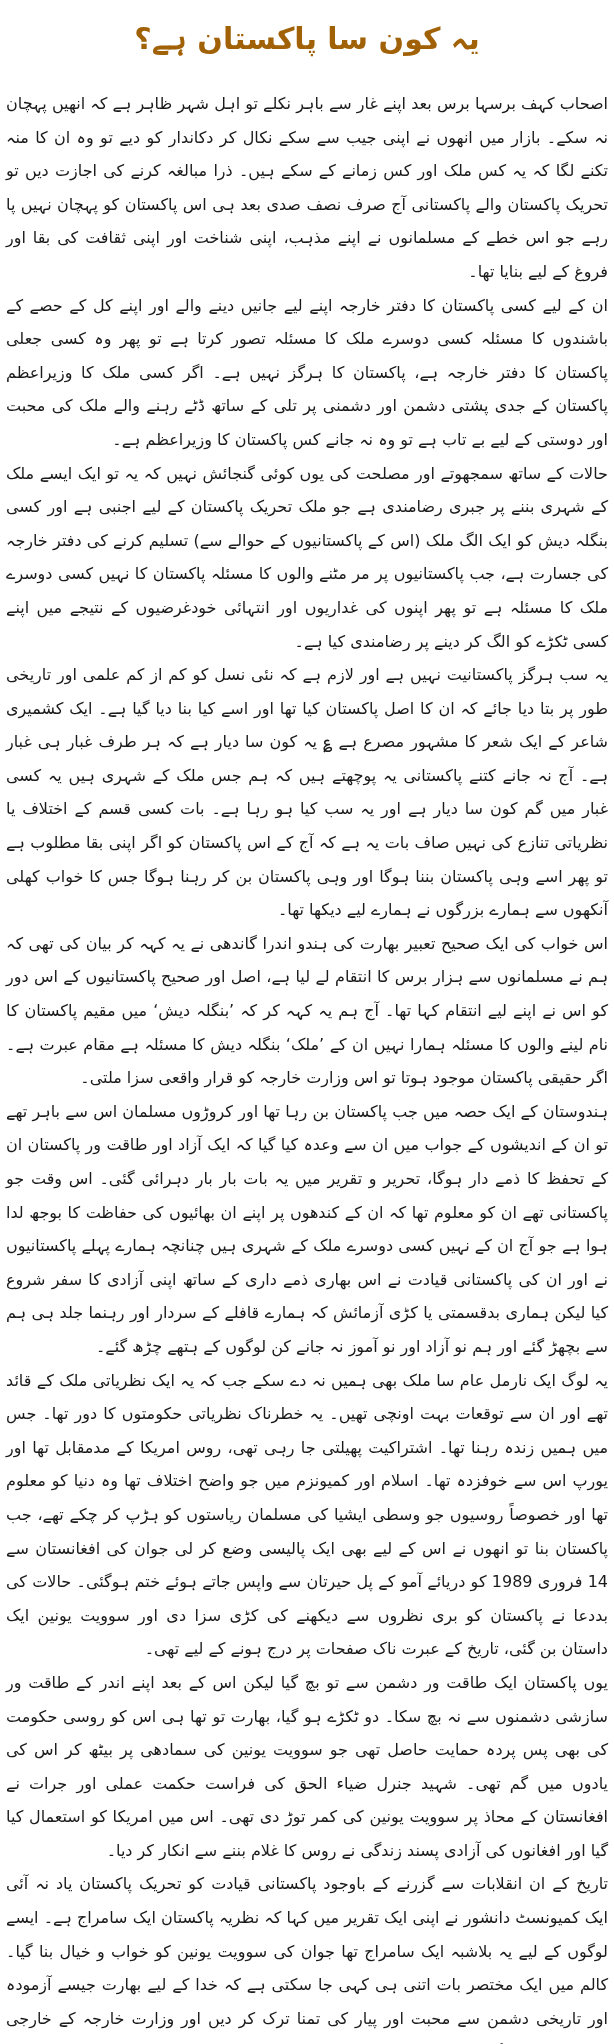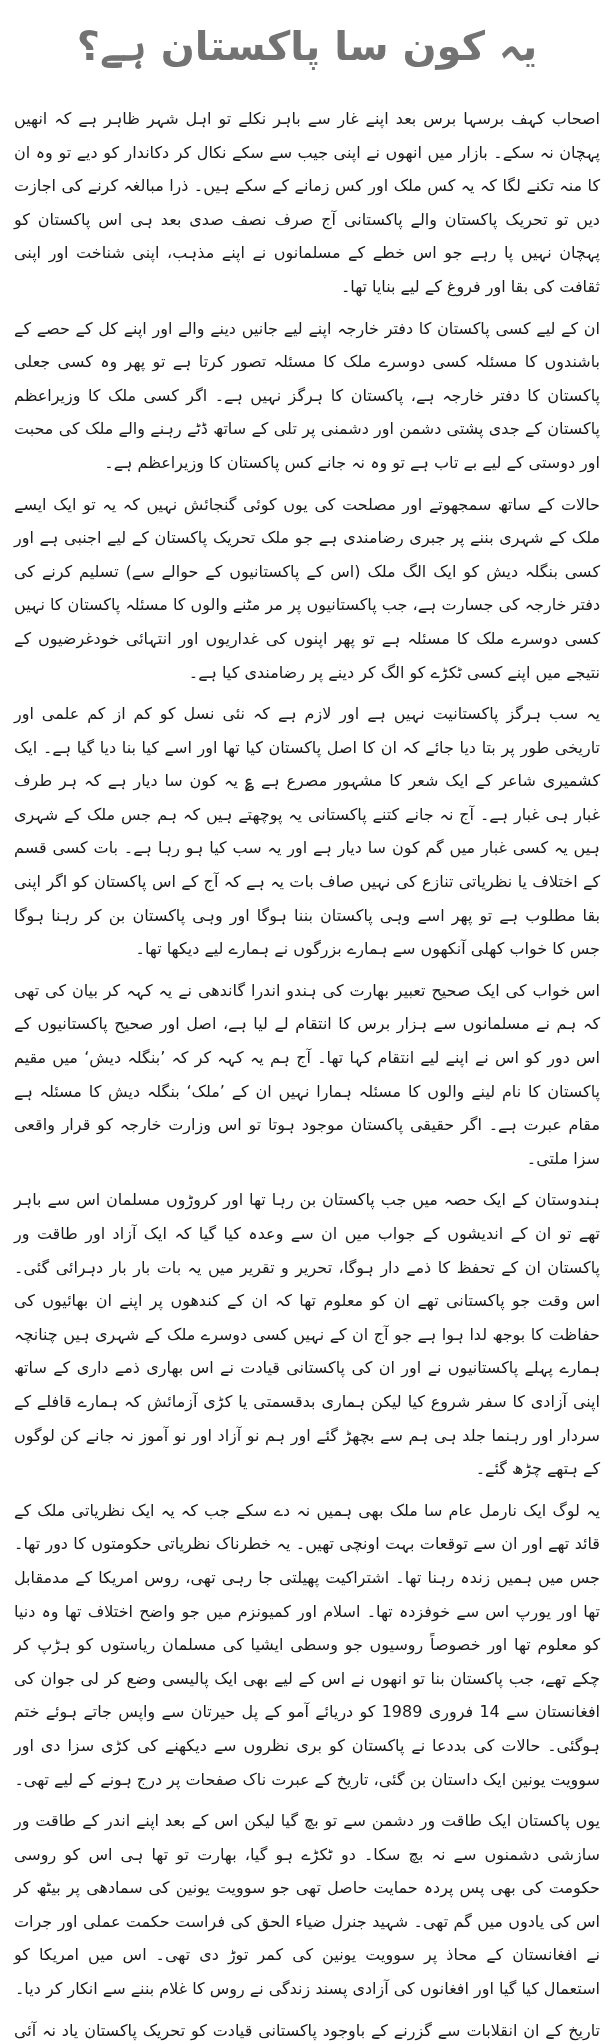--- a/index.html
+++ b/index.html
@@ -13,37 +13,37 @@
     margin: 0 auto;
     background: #ffffff;
     color: #151515;
     box-sizing: border-box;
     padding: 10px 6px 18px 6px;
     font-family: "DejaVu Sans", sans-serif;
   }
   .title {
     direction: rtl;
     text-align: center;
-    font-size: 40px;
+    font-size: 30px;
     font-weight: bold;
     margin: 6px 0 26px 0;
     line-height: 1.5;
-    color: #737373;
+    color: #a16207;
   }
   .article-body {
     direction: rtl;
     unicode-bidi: embed;
     text-align: justify;
     text-justify: inter-word;
     font-size: 16px;
     line-height: 2.1;
     color: #1a1a1a;
   }
   .article-body p {
-    margin: 8px;
+    margin: 0;
     padding: 0;
   }
 </style>
 </head>
 <body>
 
 <div class="page">
   <h1 class="title">یہ کون سا پاکستان ہے؟</h1>
 
   <div class="article-body">

